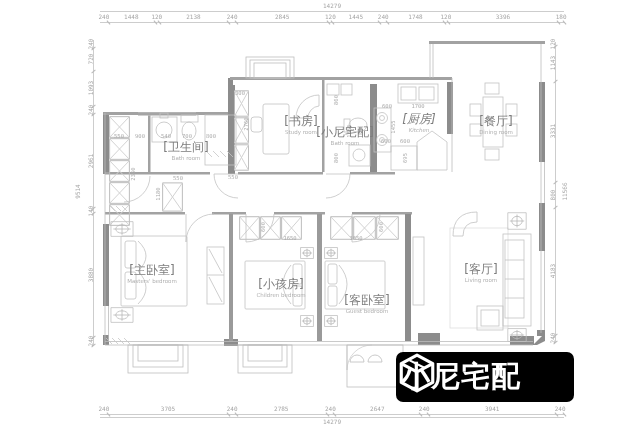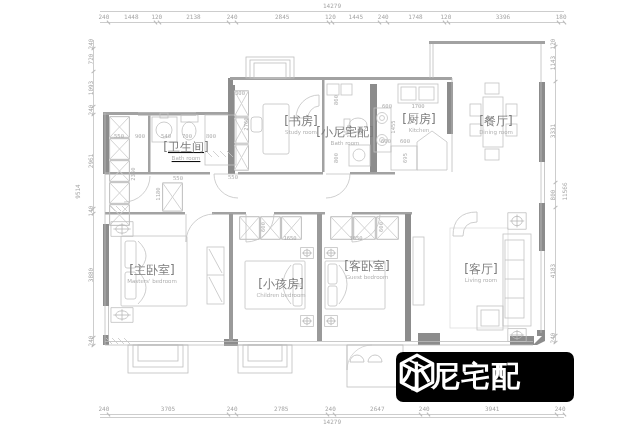--- a/index.html
+++ b/index.html
@@ -26,24 +26,24 @@
   .dimtotal.vert{transform:rotate(-90deg);transform-origin:center;}
   .hline{position:absolute;height:1px;background:#cdcdcd;}
   
   .idim{position:absolute;transform:translate(-50%,-50%);font-size:5.5px;color:#ababab;
         white-space:nowrap;font-family:"DejaVu Sans Mono",monospace;}
   .idim.vert{transform:translate(-50%,-50%) rotate(-90deg);}
   
   .rl{position:absolute;transform:translate(-50%,-50%);text-align:center;line-height:1.25;}
   .rl .cn{display:block;font-size:12px;color:#7c7c7c;white-space:nowrap;}
   .rl .en{display:block;font-size:5.5px;color:#b0b0b0;white-space:nowrap;}
-  .rl-bath1{left:186px;top:151px;text-decoration:underline;} .rl-study{left:301px;top:125px;}
-  .rl-bath2{left:345px;top:136px;} .rl-kitchen{left:419px;top:123px;}
+  .rl-bath1{left:186px;top:151px;} .rl-study{left:301px;top:125px;}
+  .rl-bath2{left:345px;top:136px;} .rl-kitchen{left:419px;top:123px;font-style:italic;}
   .rl-dining{left:496px;top:125px;} .rl-master{left:152px;top:274px;}
-  .rl-children{left:281px;top:288px;} .rl-guest{left:367px;top:270px;}
+  .rl-children{left:281px;top:288px;} .rl-guest{left:367px;top:304px;}
   .rl-living{left:481px;top:273px;}
   
   .logo{position:absolute;left:396px;top:352px;width:178px;height:50px;background:#000;
         border-radius:7px;display:flex;align-items:center;padding-left:5px;box-sizing:border-box;}
   .logo .txt{color:#fff;font-size:29px;font-weight:bold;letter-spacing:1px;white-space:nowrap;
         font-family:"DejaVu Sans",sans-serif;}
 </style>
 </head>
 <body>
 

